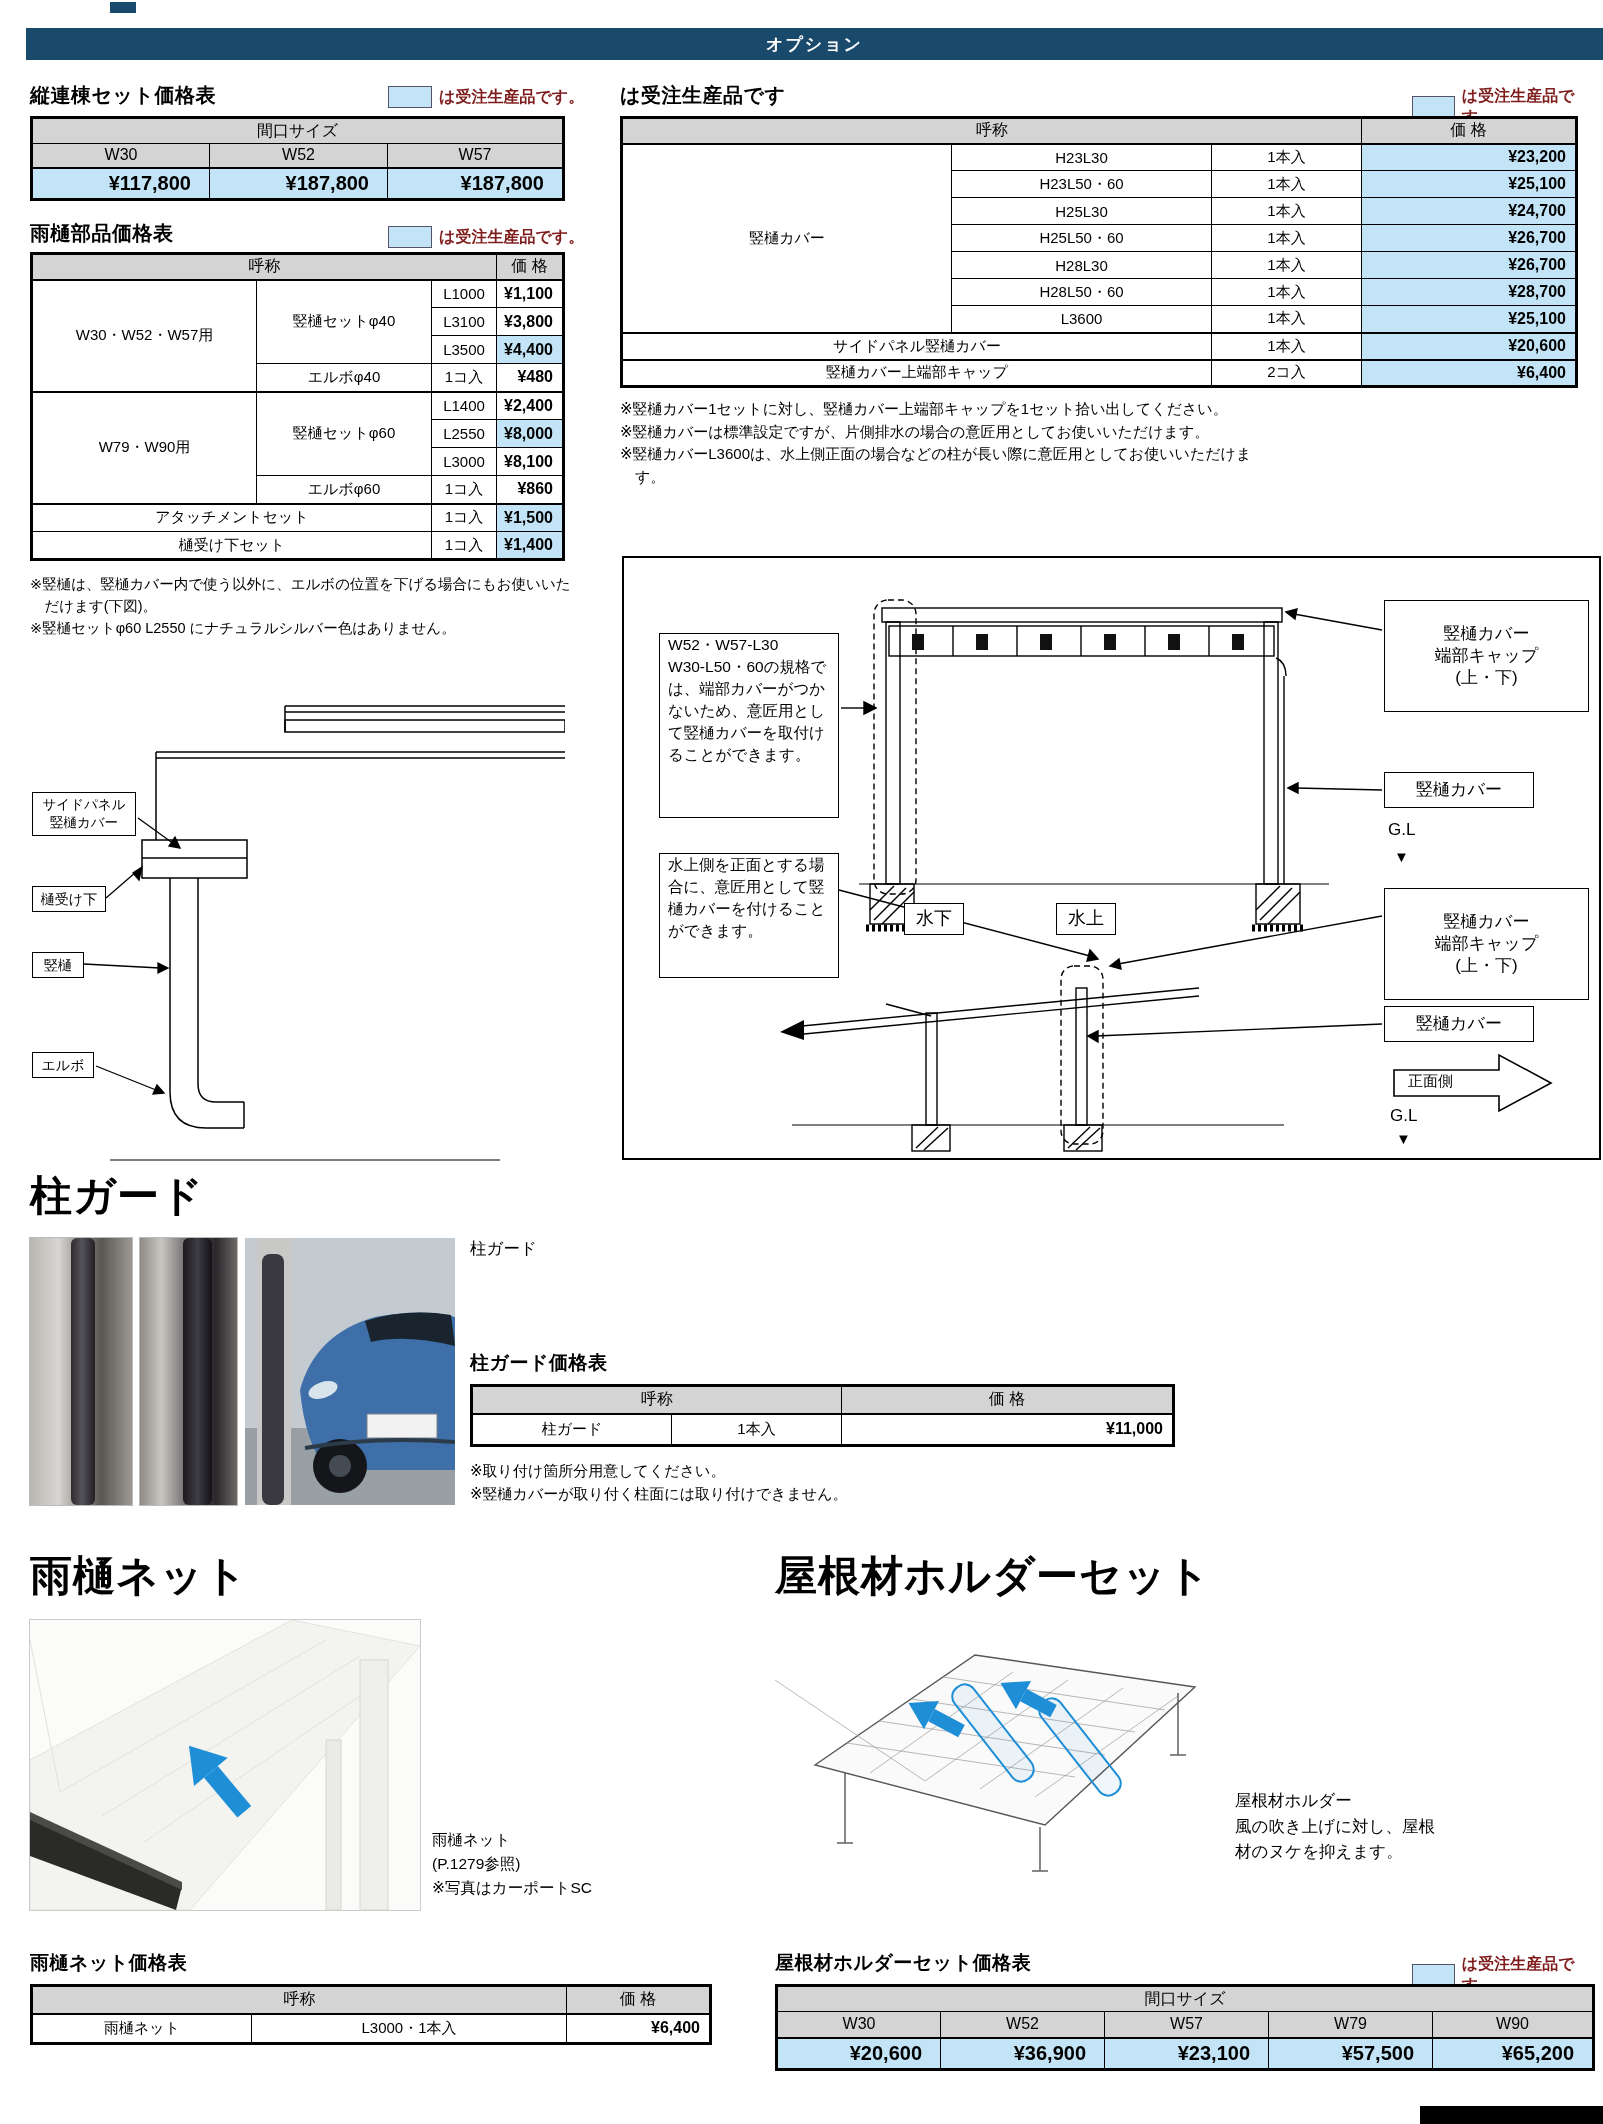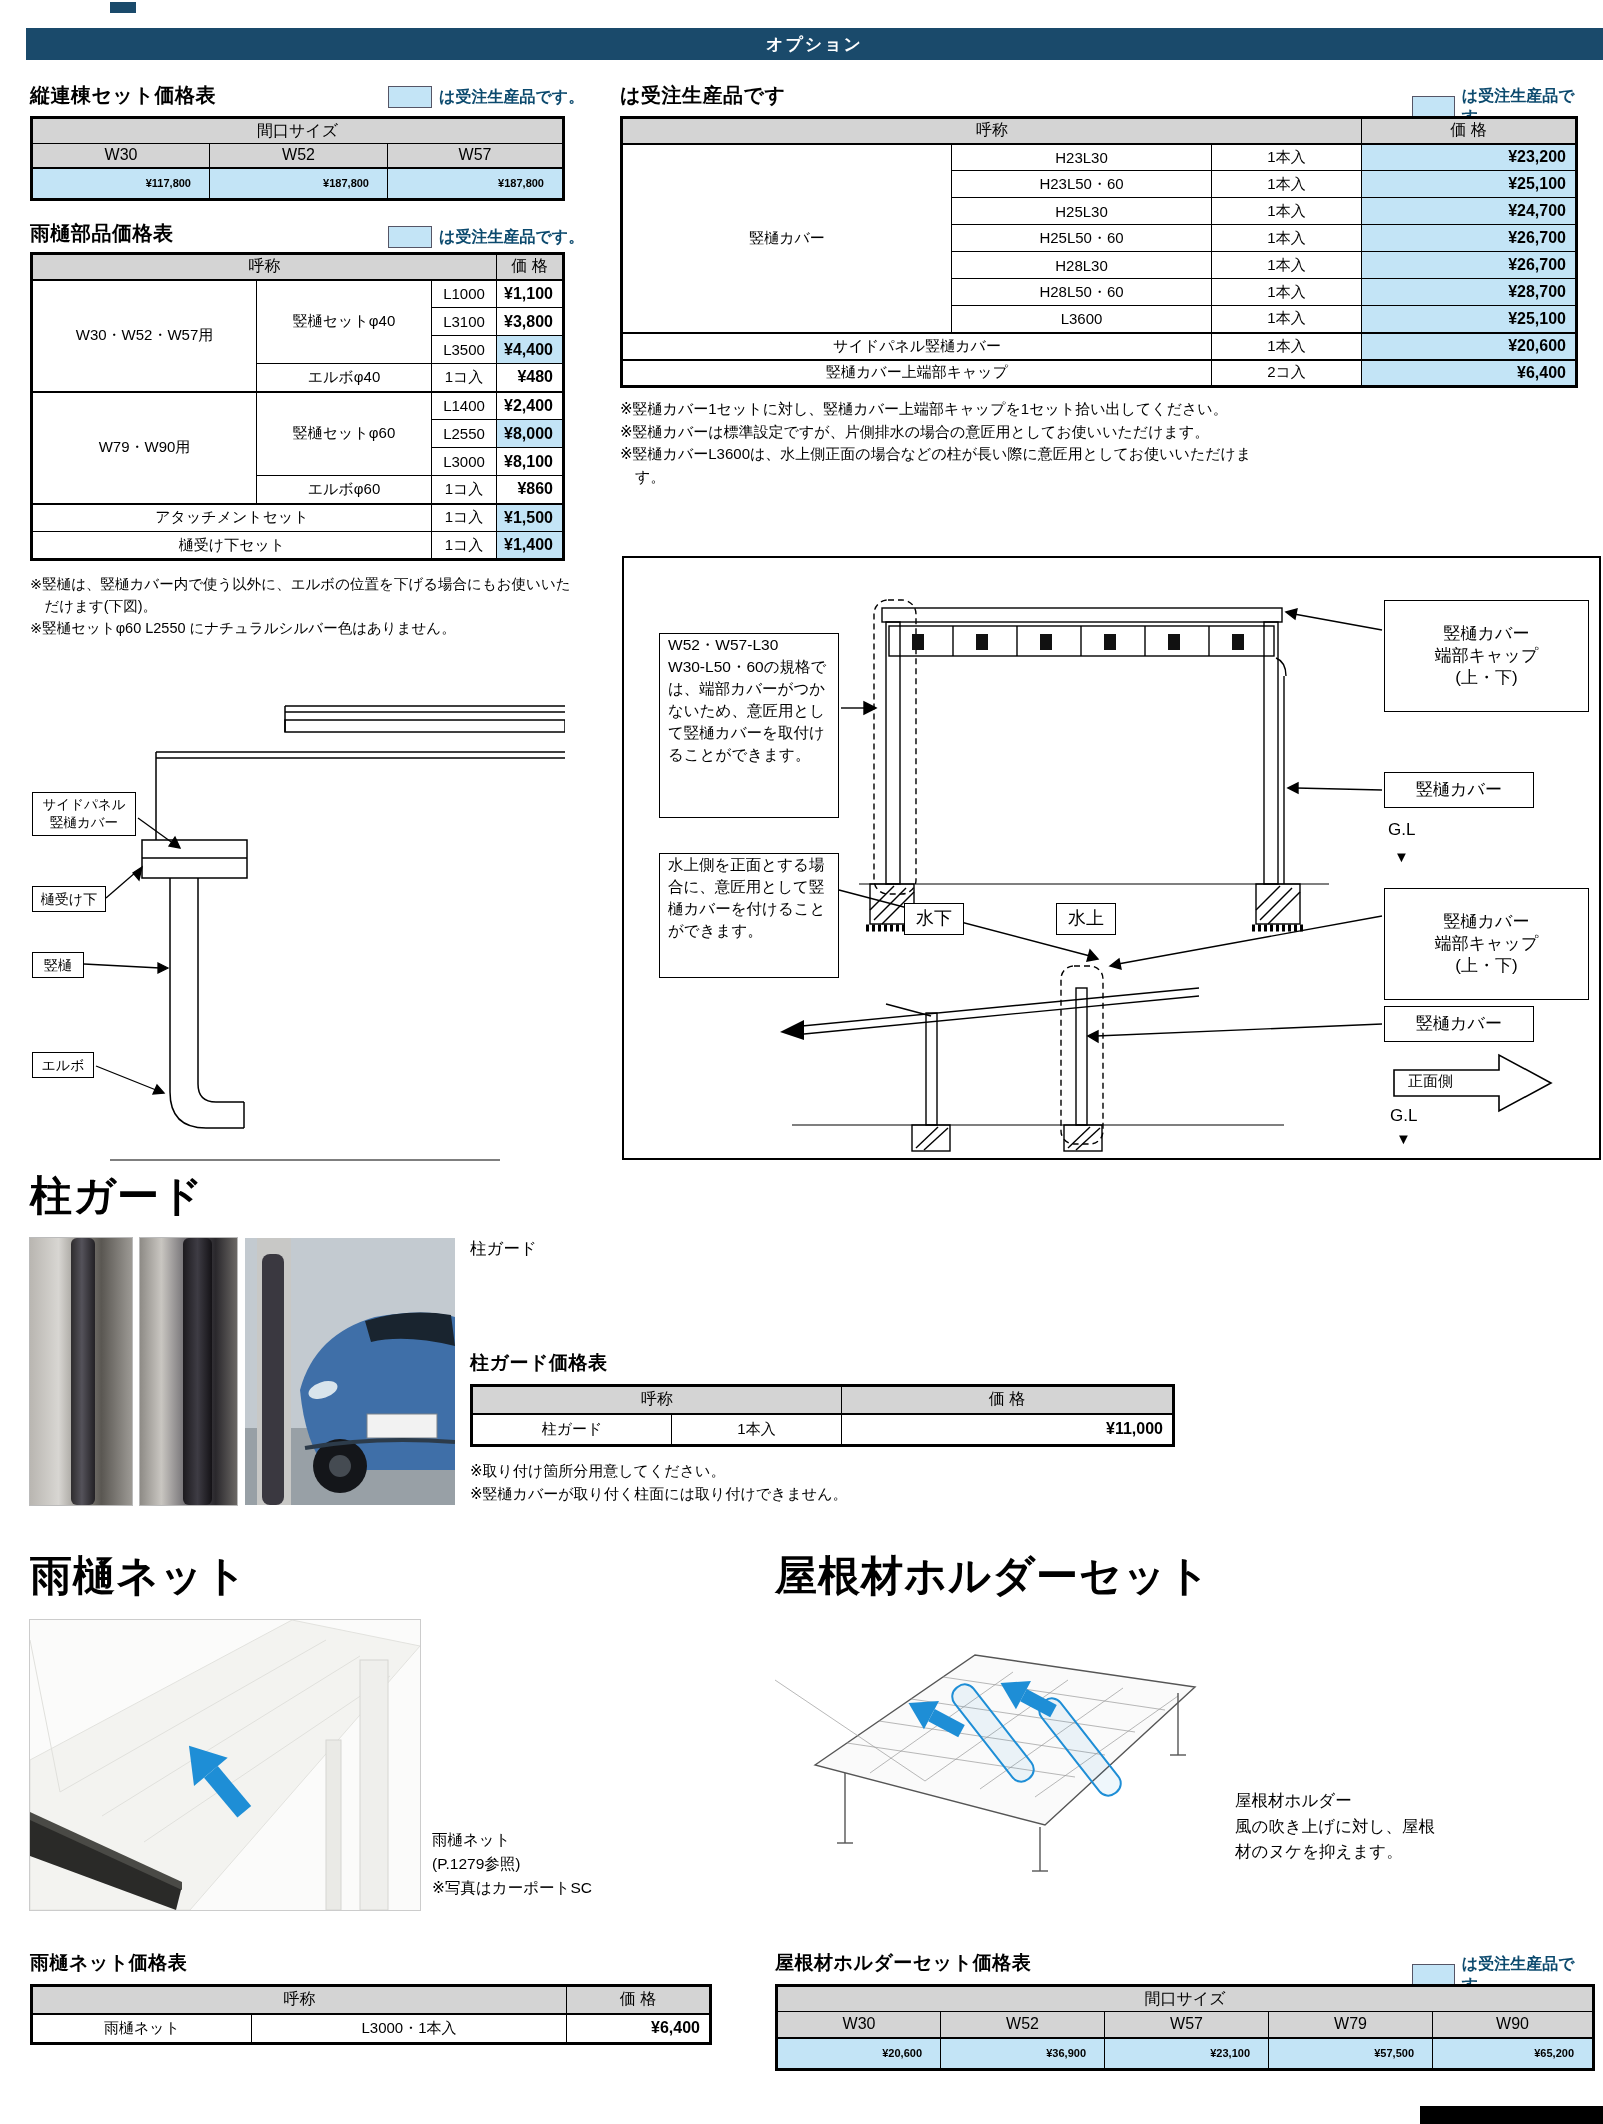--- a/index.html
+++ b/index.html
@@ -11,30 +11,30 @@
            color:#fff;display:flex;align-items:center;justify-content:center;
            font-size:17px;font-weight:bold;letter-spacing:2px;}
   .corner-mark{position:absolute;left:110px;top:2px;width:26px;height:11px;background:#1a4a6b;}
   .bottom-bar{position:absolute;left:1420px;top:2106px;width:183px;height:18px;background:#000;}
   
   .sec-title{position:absolute;font-size:20px;font-weight:bold;letter-spacing:.5px;}
   .big-title{position:absolute;font-size:42px;font-weight:bold;letter-spacing:1px;}
   
   .legend{position:absolute;display:flex;align-items:center;gap:7px;}
   .legend .swatch{width:42px;height:20px;background:#c3e4f6;border:1px solid #556;}
-  .legend .ltext{color:#0c4a6e;font-weight:bold;font-size:16px;}
+  .legend .ltext{color:#7f1d1d;font-weight:bold;font-size:16px;}
   
   .ptable{border-collapse:collapse;table-layout:fixed;position:absolute;background:#fff;border:3px solid #000;}
   .ptable td{border:1px solid #000;text-align:center;font-size:15px;padding:0 4px;overflow:hidden;}
   .ptable td.hd{background:#d4d4d4;font-size:16px;font-weight:normal;}
   .ptable td.p{text-align:right;font-weight:bold;font-size:16px;padding-right:9px;}
   .ptable .hdline td{border-bottom:2.5px solid #000;}
   .ptable .gtop td{border-top:2px solid #000;}
   .blue{background:#c3e4f6;}
-  .t1 td.p,.t6 td.p{font-size:11px;padding-right:18px;}
+  .t1 td.p,.t6 td.p{font-size:20px;padding-right:18px;}
   
   .notes{position:absolute;font-size:14.5px;line-height:1.5;}
   .notes div{padding-left:1em;text-indent:-1em;}
   
   .dbox{position:absolute;border:1px solid #000;background:#fff;display:flex;align-items:center;
         justify-content:center;text-align:center;font-size:14px;line-height:1.3;box-sizing:border-box;padding:2px 4px;}
   .pre{white-space:pre-line;}
   .callout{position:absolute;border:1px solid #000;background:#fff;font-size:15.5px;line-height:1.42;
            padding:0 8px;box-sizing:border-box;text-align:left;white-space:pre-line;}
   .plain-label{position:absolute;font-size:17px;}

